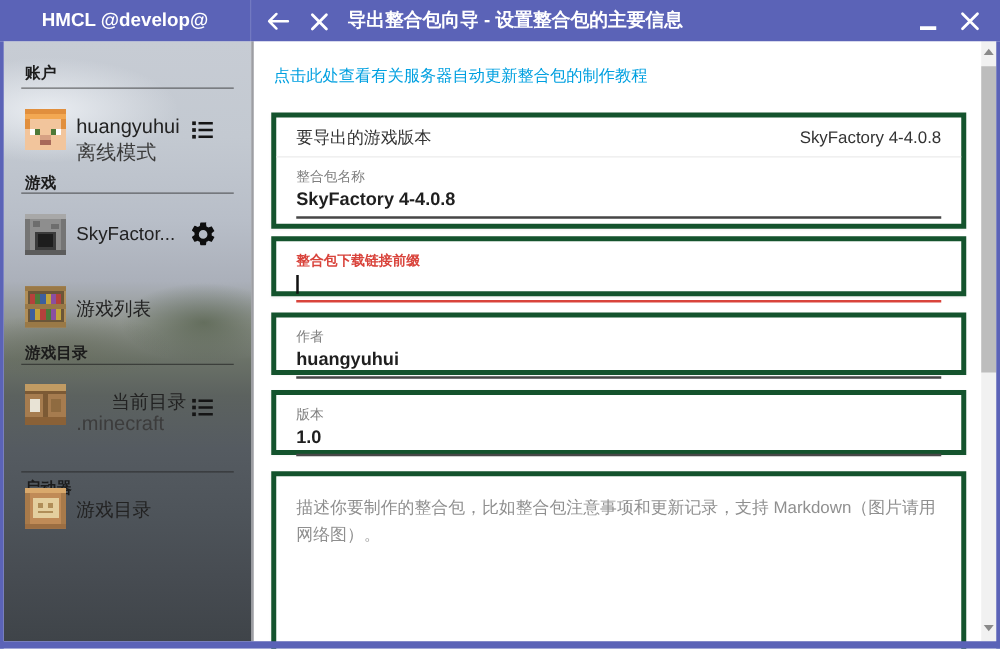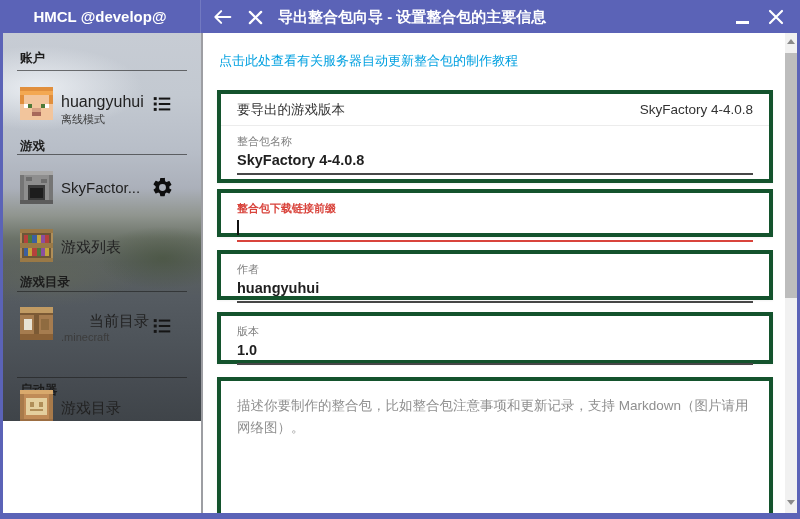--- a/index.html
+++ b/index.html
@@ -21,33 +21,33 @@
   .tb-btn{position:absolute;top:5px;width:24px;height:24px;display:flex;align-items:center;justify-content:center;cursor:pointer;}
   #tb-back{left:210px;}
   #tb-closewiz{left:243px;}
   #tb-title{position:absolute;left:278px;top:0;height:33px;line-height:33px;color:#fff;font-weight:bold;font-size:15px;white-space:nowrap;}
   #tb-min{left:730px;}
   #tb-close{left:764px;}
   #tb-min .bar{width:13px;height:3px;background:#fff;margin-top:10px;}
 
   
   #sidebar{
-    position:absolute;left:3px;top:33px;width:198px;height:388px;overflow:hidden;z-index:10;
+    position:absolute;left:3px;top:33px;width:198px;height:480px;overflow:hidden;z-index:10;
     background:
       radial-gradient(ellipse 150px 60px at 35px 55px, rgba(240,243,247,0.85), rgba(240,243,247,0) 70%),
       radial-gradient(ellipse 95px 45px at 160px 225px, rgba(64,78,52,0.55), rgba(64,78,52,0) 70%),
       radial-gradient(ellipse 120px 40px at 50px 245px, rgba(100,105,88,0.5), rgba(100,105,88,0) 70%),
       linear-gradient(180deg,#c7ccd4 0%,#c3c9d1 16%,#b8bec8 30%,#abb0ba 40%,#90958f 47%,#6b7268 53%,#5c625f 59%,#555b61 68%,#4e545a 79%,#474c52 89%,#3f4449 100%);
   }
   .sb-header{position:absolute;left:17px;font-size:12.5px;color:#1c1c1c;font-weight:bold;}
   .sb-divider{position:absolute;left:14px;width:170px;height:0;border-top:1px solid rgba(30,30,30,0.6);}
   .sb-item{position:absolute;left:0;width:198px;cursor:pointer;}
   .sb-icon{position:absolute;width:33px;height:33px;image-rendering:pixelated;}
   .sb-label{position:absolute;left:58px;font-size:15px;color:#222;white-space:nowrap;}
-  .sb-sub{position:absolute;left:58px;font-size:11px;color:#3c3c3c;}
+  .sb-sub{position:absolute;left:58px;font-size:16px;color:#3c3c3c;}
   .sb-trailing{position:absolute;left:148px;width:24px;height:24px;cursor:pointer;}
 
   
   #content-divider{position:absolute;left:201px;top:33px;width:2px;height:480px;background:#4c4f58;opacity:0.55;z-index:11;}
 
   
   #main{position:absolute;left:203px;top:33px;width:582px;height:480px;background:#fff;z-index:5;}
   #tutorial-link{position:absolute;left:16px;top:19px;font-size:13px;color:#00a0e0;cursor:pointer;white-space:nowrap;}
   .card{position:absolute;left:14px;width:556px;background:#fff;border:4px solid #14532d;
     box-shadow:0 1px 2px rgba(0,0,0,0.05);box-sizing:border-box;}

